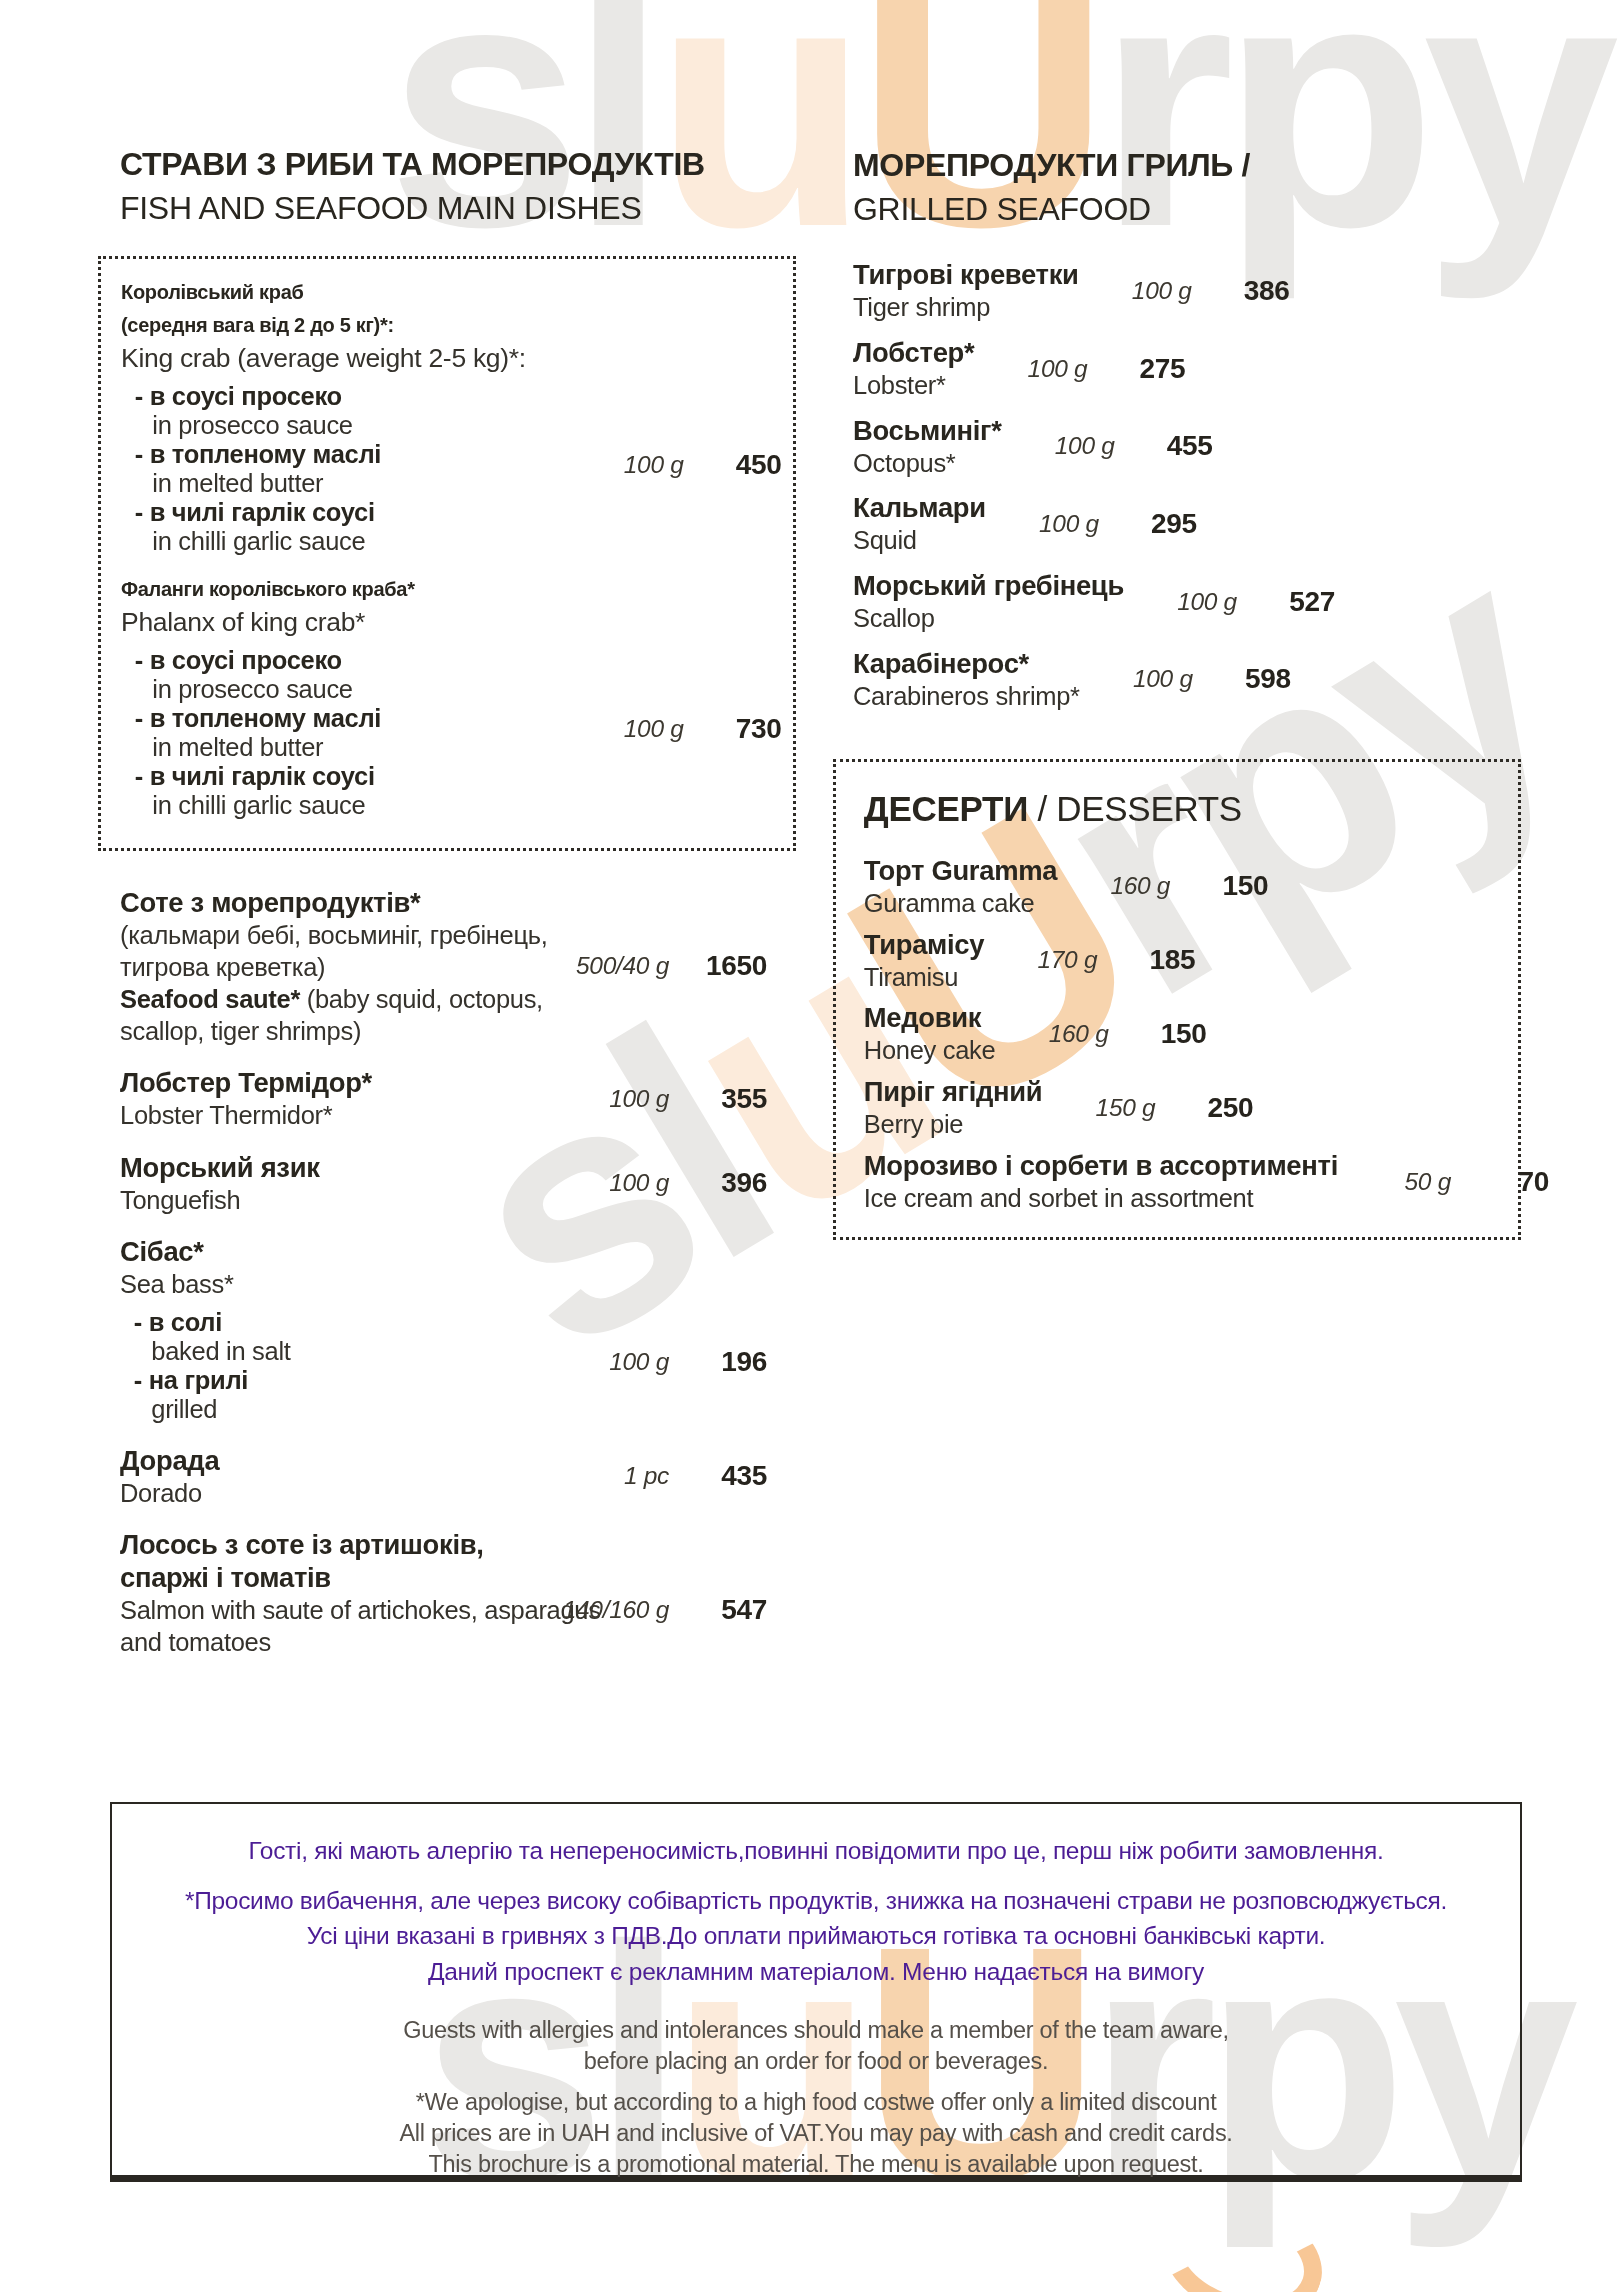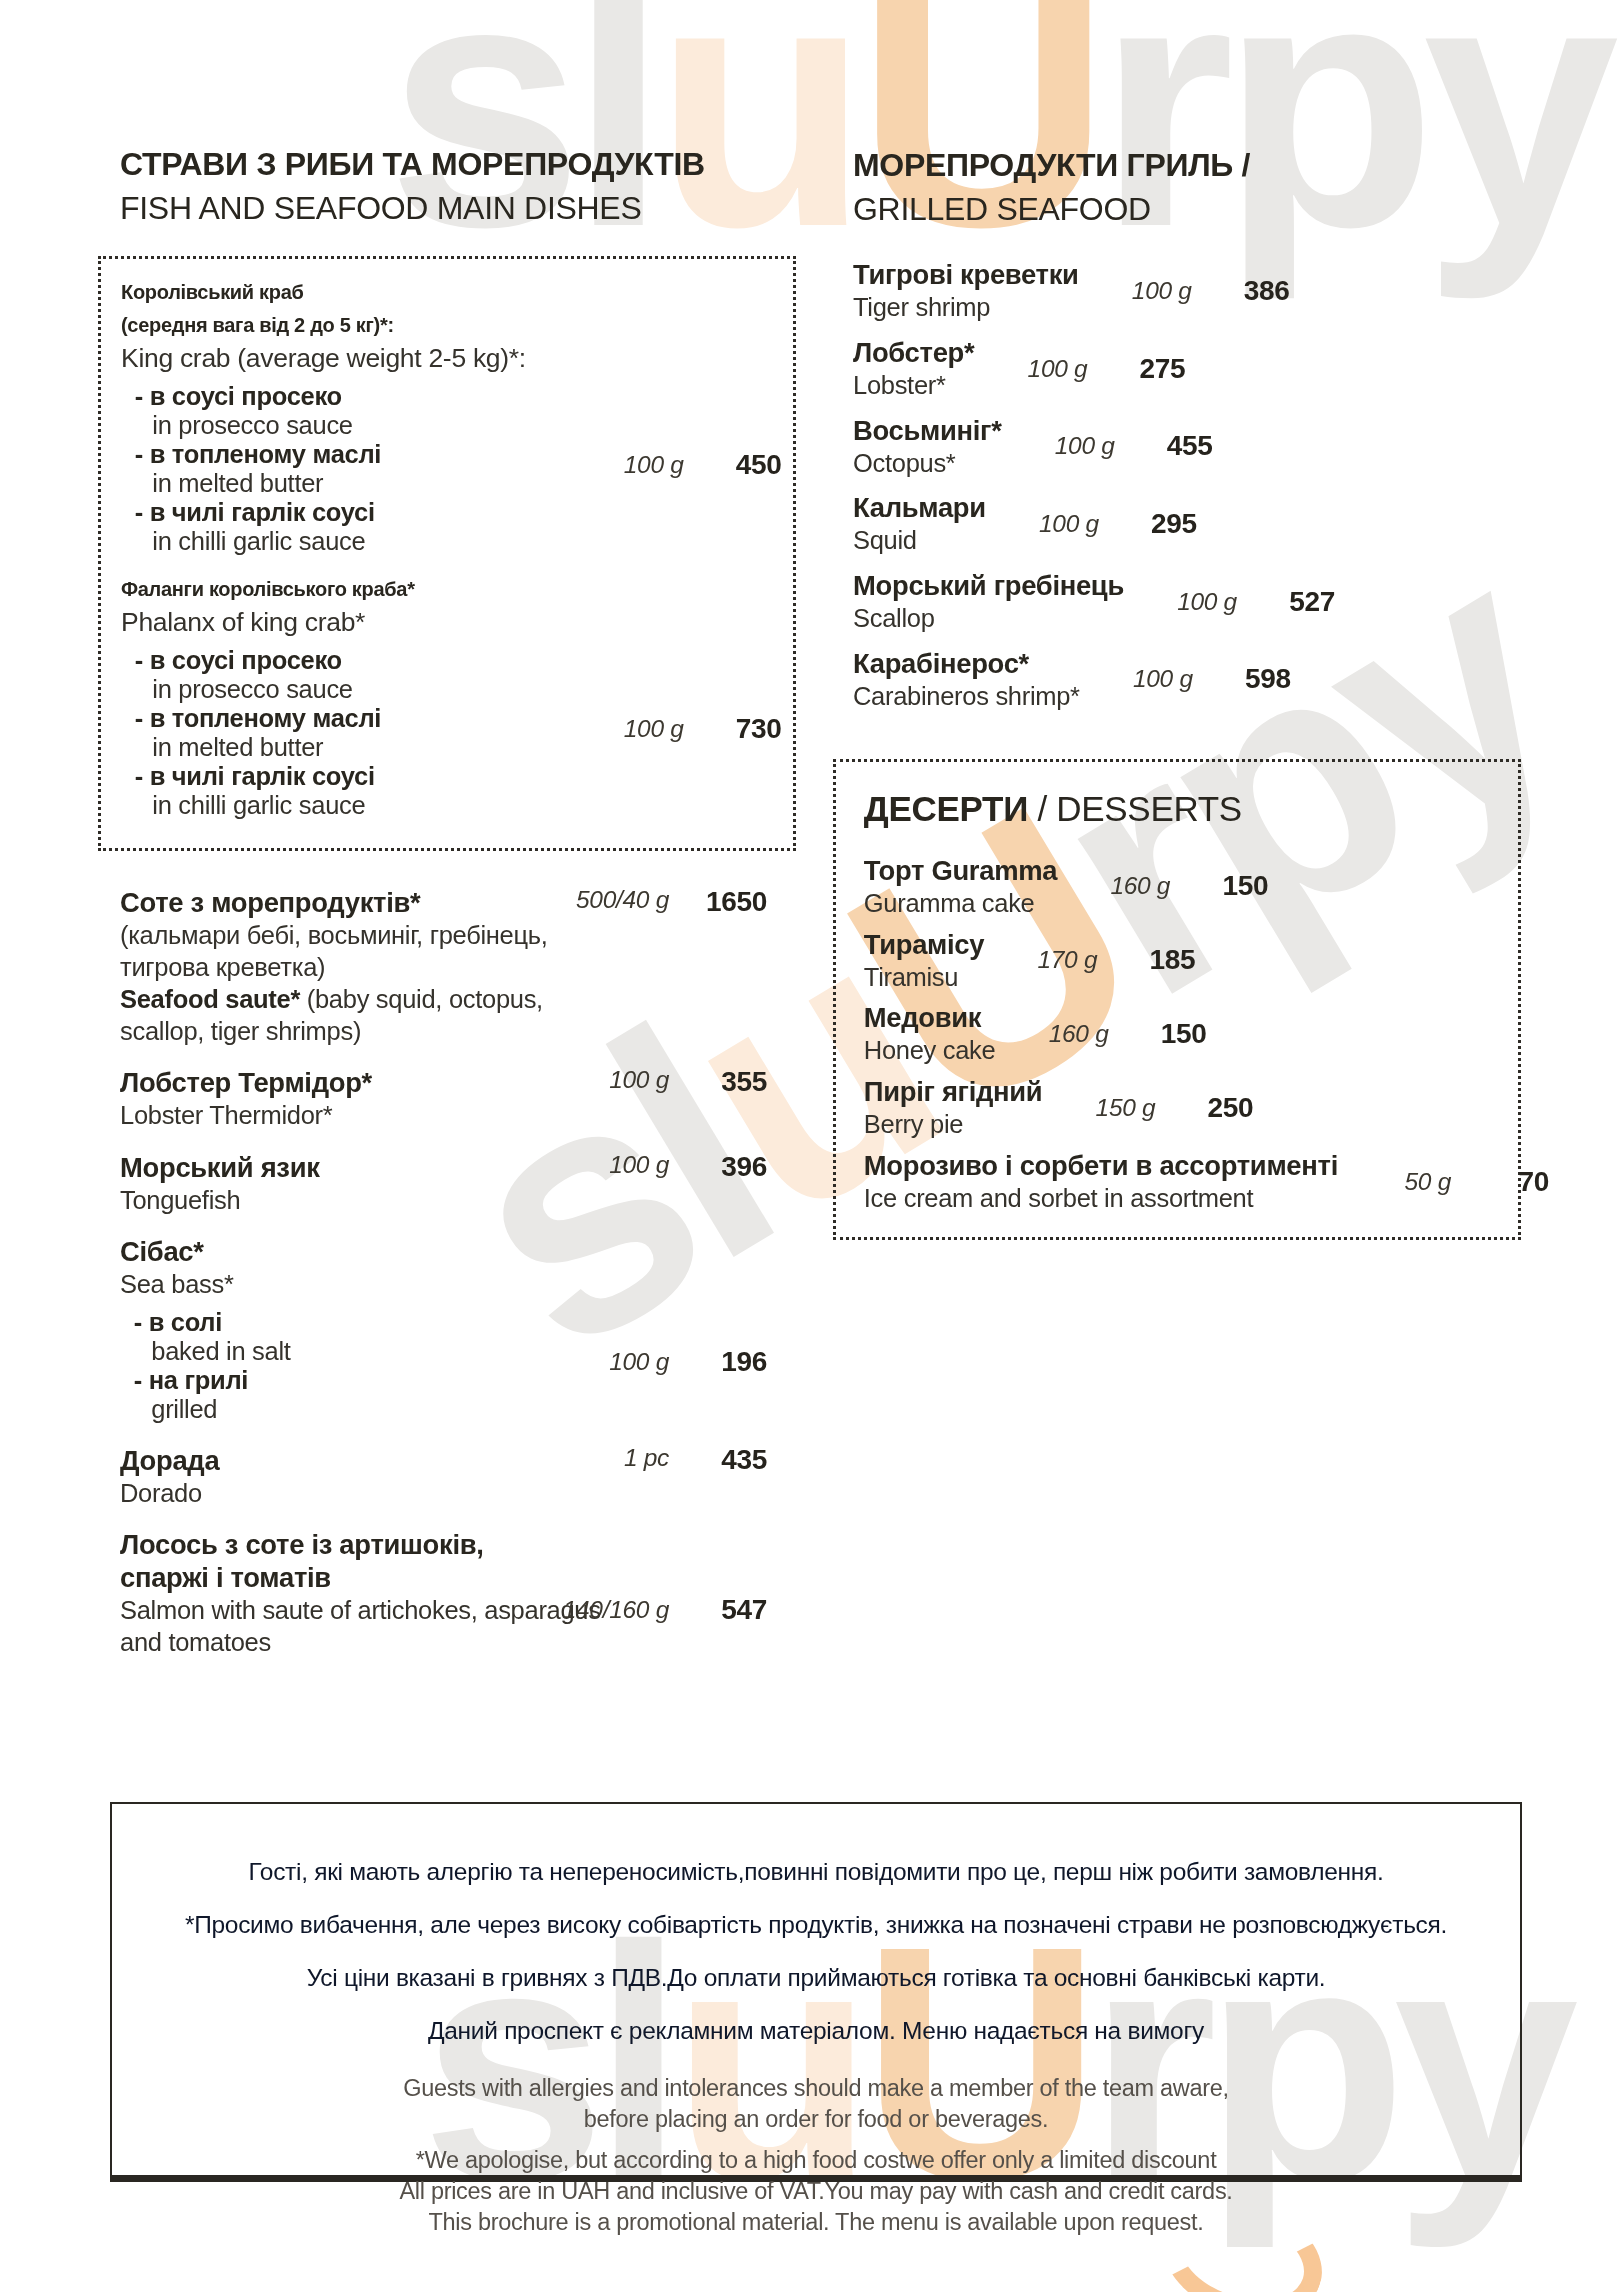--- a/index.html
+++ b/index.html
@@ -37,21 +37,21 @@
   .opt-uk{font-size:25.5px;font-weight:700;line-height:29px;white-space:nowrap;}
   .opt-en{font-size:25.5px;font-weight:400;line-height:29px;margin-left:17.6px;color:#35322c;white-space:nowrap;}
   .price-row{display:flex;align-items:center;}
   .price-row>.grow{flex:1 1 auto;min-width:0;}
   .w-col{width:113px;text-align:right;font-style:italic;font-size:24.5px;color:#3c3830;flex:0 0 auto;}
   .p-col{width:98px;text-align:right;font-weight:700;font-size:28px;color:#26231d;flex:0 0 auto;}
   .group{margin-bottom:17.6px;}
 
   
   .items{margin-top:35px;}
-  .menu-item{display:flex;align-items:flex-start;margin-bottom:19.6px;}
+  .menu-item{display:flex;align-items:center;margin-bottom:19.6px;}
   .menu-item .text,.blk{flex:1 1 auto;min-width:0;}
   .n-uk{font-size:27.4px;font-weight:600;line-height:33px;white-space:nowrap;}
   .n-desc{font-size:25.5px;font-weight:400;line-height:32px;color:#35322c;white-space:nowrap;}
   .n-en{font-size:25.5px;font-weight:400;line-height:32px;color:#35322c;white-space:nowrap;}
   .n-en b{font-weight:700;color:#29261f;}
   .item-block{margin-bottom:19.6px;}
 
   
   .r-items{margin-top:27.4px;}
   .r-item{display:flex;align-items:center;margin-bottom:12.7px;}
@@ -59,21 +59,21 @@
   
   .desserts-box{margin-top:47px;margin-left:-19.6px;width:688px;padding:25.5px 19.6px 13.7px 27.4px;}
   .desserts-title{font-size:35px;font-weight:700;line-height:43px;margin-bottom:23.5px;}
   .desserts-title .reg{font-weight:400;}
   .d-item{display:flex;align-items:center;margin-bottom:8.8px;}
 
   
   .footer{position:absolute;left:110px;top:1802px;width:1412px;height:380px;z-index:1;
           border:2.9px solid #2a2722;border-bottom-width:7.8px;box-sizing:border-box;
           text-align:center;padding-top:31px;}
-  .f-uk{font-size:24.5px;line-height:32px;color:#0f172a;margin-bottom:3.9px;margin-top:21px;}
+  .f-uk{font-size:24.5px;line-height:32px;color:#4c1d95;margin-bottom:3.9px;}
   .f-uk.first{margin-bottom:17.6px;}
   .f-uk.last{margin-bottom:27.4px;}
   .f-en{font-size:23.5px;line-height:29px;color:#55504a;margin-bottom:2px;}
   .f-en.gap{margin-bottom:11.8px;}
 </style>
 </head>
 <body>
 
 <div class="page">
 

